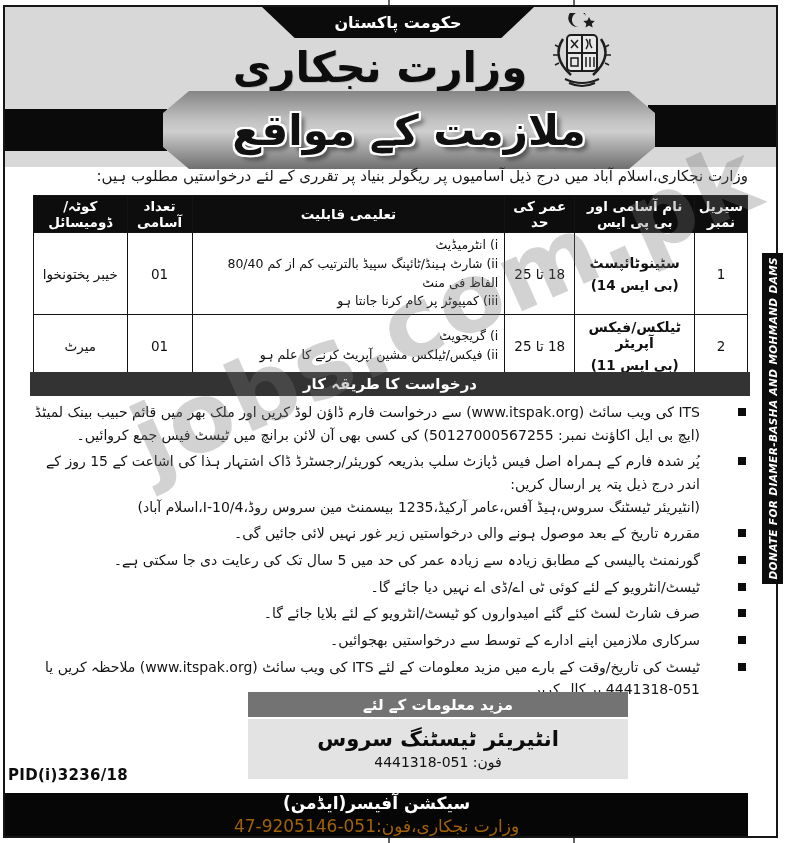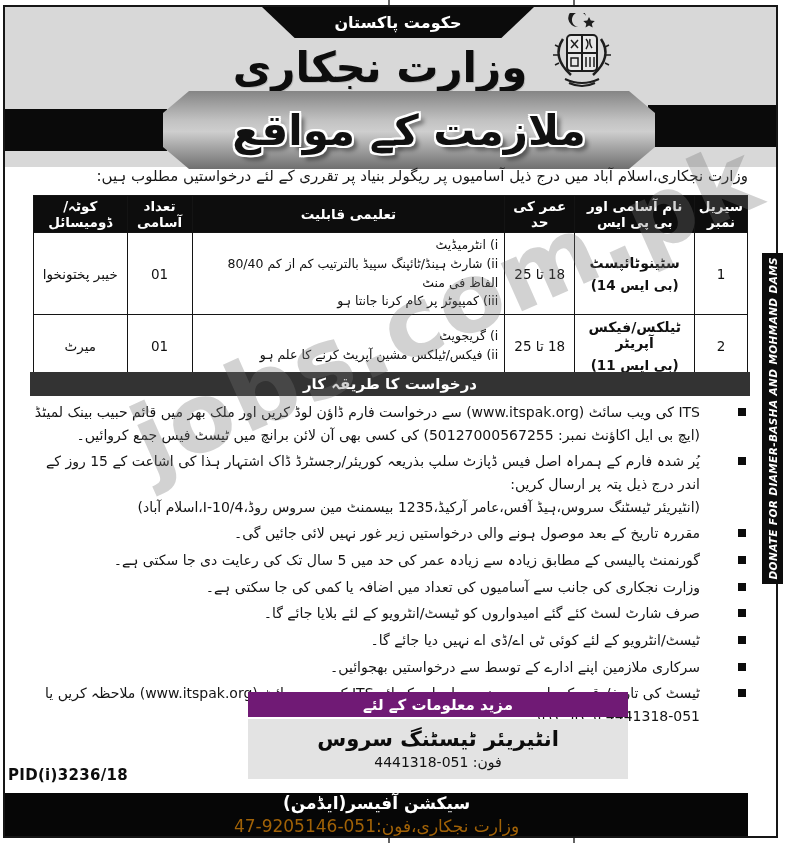--- a/index.html
+++ b/index.html
@@ -69,21 +69,21 @@
   .procedure-bar span{color:#fff;font-size:15px;font-weight:700;direction:rtl;}
   .bullet-list{position:absolute;left:30px;top:401px;width:718px;direction:rtl;}
   .bullet-item{display:flex;direction:rtl;margin-bottom:4px;gap:28px;}
   .bullet-marker{flex:0 0 8px;width:8px;height:8px;background:#0c0c0c;margin:7px 2px 0 10px;}
   .bullet-text{
     flex:1;font-size:14px;line-height:1.62;text-align:right;color:#141414;
     white-space:pre-line;
   }
   
   .more-info-bar{
-    position:absolute;left:248px;top:692px;width:380px;height:25px;background:#701a75;
+    position:absolute;left:248px;top:692px;width:380px;height:25px;background:#737373;
     display:flex;align-items:center;justify-content:center;
   }
   .more-info-bar span{color:#fff;font-size:15px;font-weight:700;direction:rtl;}
   .info-box{
     position:absolute;left:248px;top:719px;width:380px;height:60px;background:#e3e3e3;
     display:flex;flex-direction:column;align-items:center;justify-content:center;direction:rtl;
   }
   .org-name{font-size:21px;font-weight:700;color:#0c0c0c;line-height:1.1;}
   .org-address{font-size:12px;color:#161616;margin-top:3px;}
   .org-phone{font-size:14px;color:#111;margin-top:2px;}
@@ -223,29 +223,25 @@
     <div class="bullet-item">
       <span class="bullet-marker"></span>
       <span class="bullet-text">مقررہ تاریخ کے بعد موصول ہونے والی درخواستیں زیر غور نہیں لائی جائیں گی۔</span>
     </div>
     <div class="bullet-item">
       <span class="bullet-marker"></span>
       <span class="bullet-text">گورنمنٹ پالیسی کے مطابق زیادہ سے زیادہ عمر کی حد میں 5 سال تک کی رعایت دی جا سکتی ہے۔</span>
     </div>
     <div class="bullet-item">
       <span class="bullet-marker"></span>
-      <span class="bullet-text">وزارت نجکاری کی جانب سے آسامیوں کی تعداد میں اضافہ یا کمی کی جا سکتی ہے۔</span>
+      <span class="bullet-text">ٹیسٹ/انٹرویو کے لئے کوئی ٹی اے/ڈی اے نہیں دیا جائے گا۔</span>
     </div>
     <div class="bullet-item">
       <span class="bullet-marker"></span>
       <span class="bullet-text">صرف شارٹ لسٹ کئے گئے امیدواروں کو ٹیسٹ/انٹرویو کے لئے بلایا جائے گا۔</span>
-    </div>
-    <div class="bullet-item">
-      <span class="bullet-marker"></span>
-      <span class="bullet-text">ٹیسٹ/انٹرویو کے لئے کوئی ٹی اے/ڈی اے نہیں دیا جائے گا۔</span>
     </div>
     <div class="bullet-item">
       <span class="bullet-marker"></span>
       <span class="bullet-text">سرکاری ملازمین اپنے ادارے کے توسط سے درخواستیں بھجوائیں۔</span>
     </div>
     <div class="bullet-item">
       <span class="bullet-marker"></span>
       <span class="bullet-text">ٹیسٹ کی تاریخ/وقت کے بارے میں مزید معلومات کے لئے ITS کی ویب سائٹ (www.itspak.org) ملاحظہ کریں یا 051-4441318 پر کال کریں۔</span>
     </div>
   </div>

